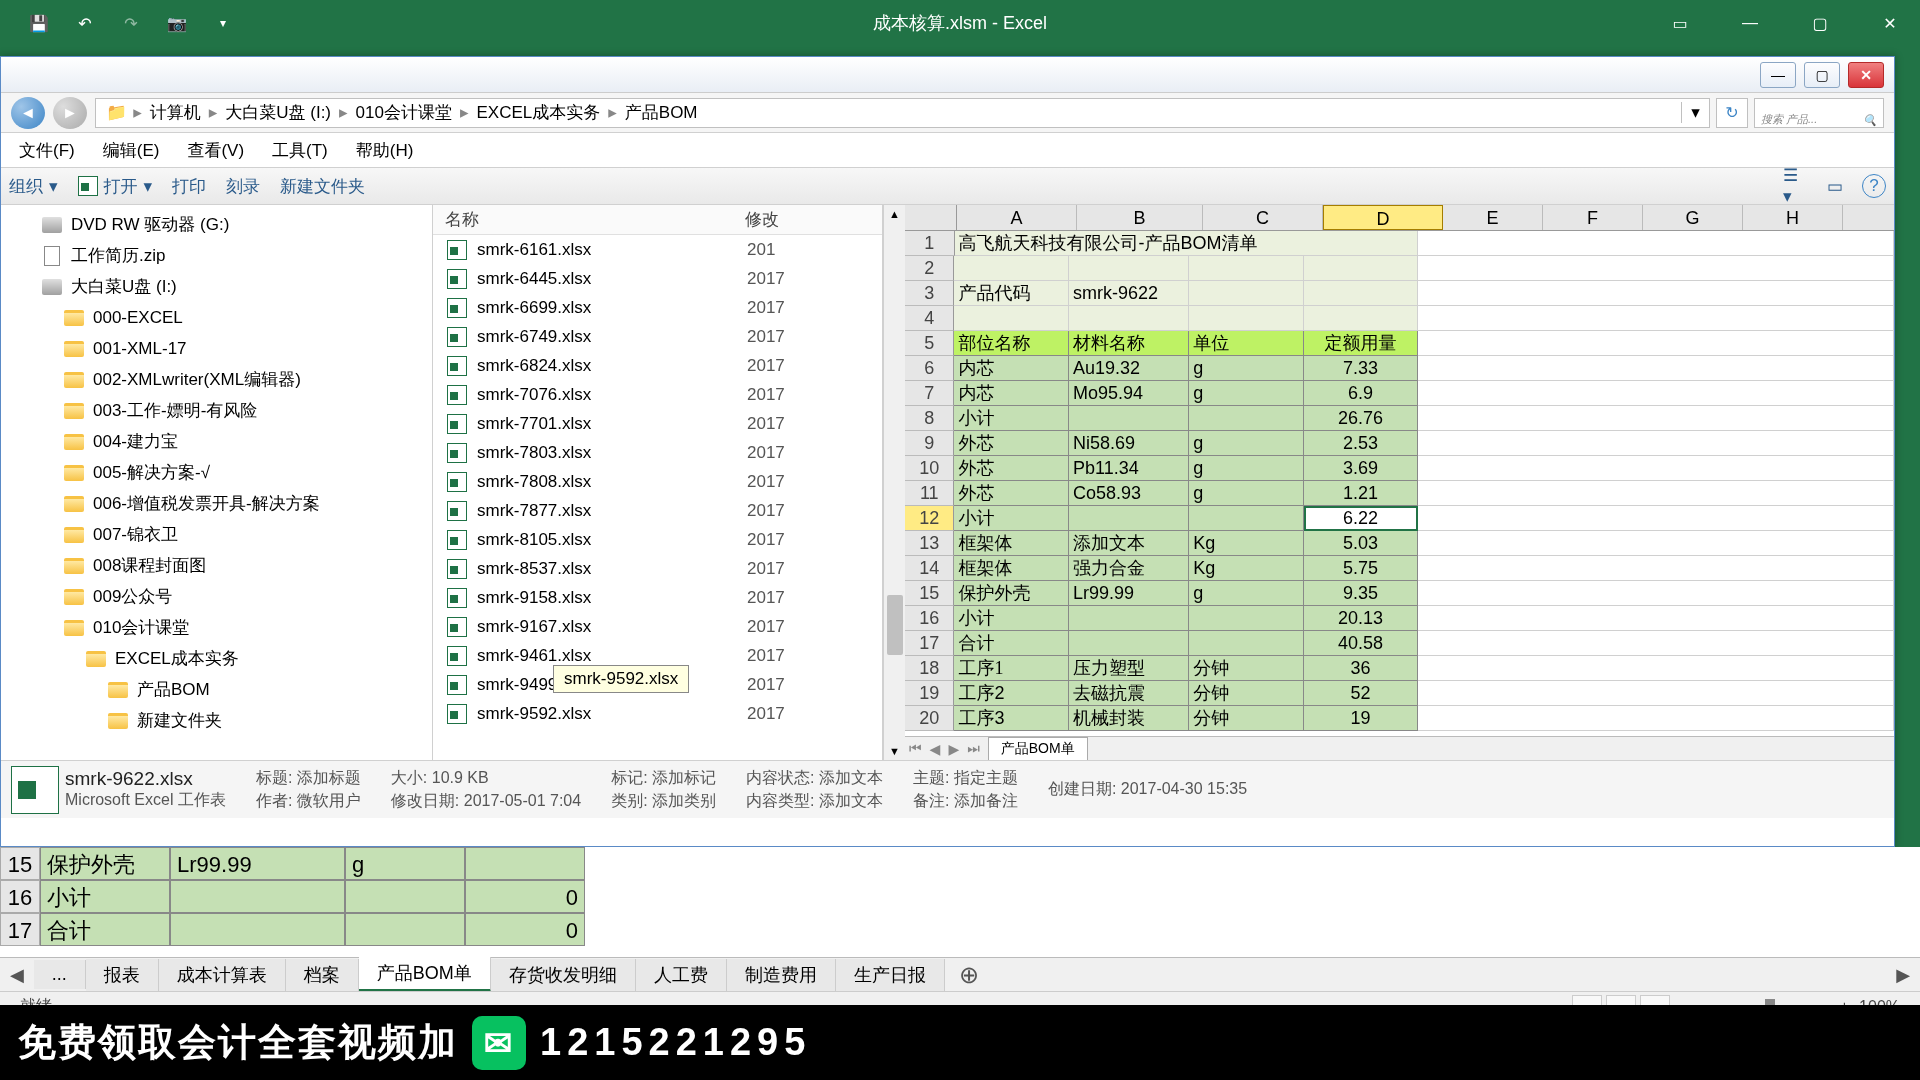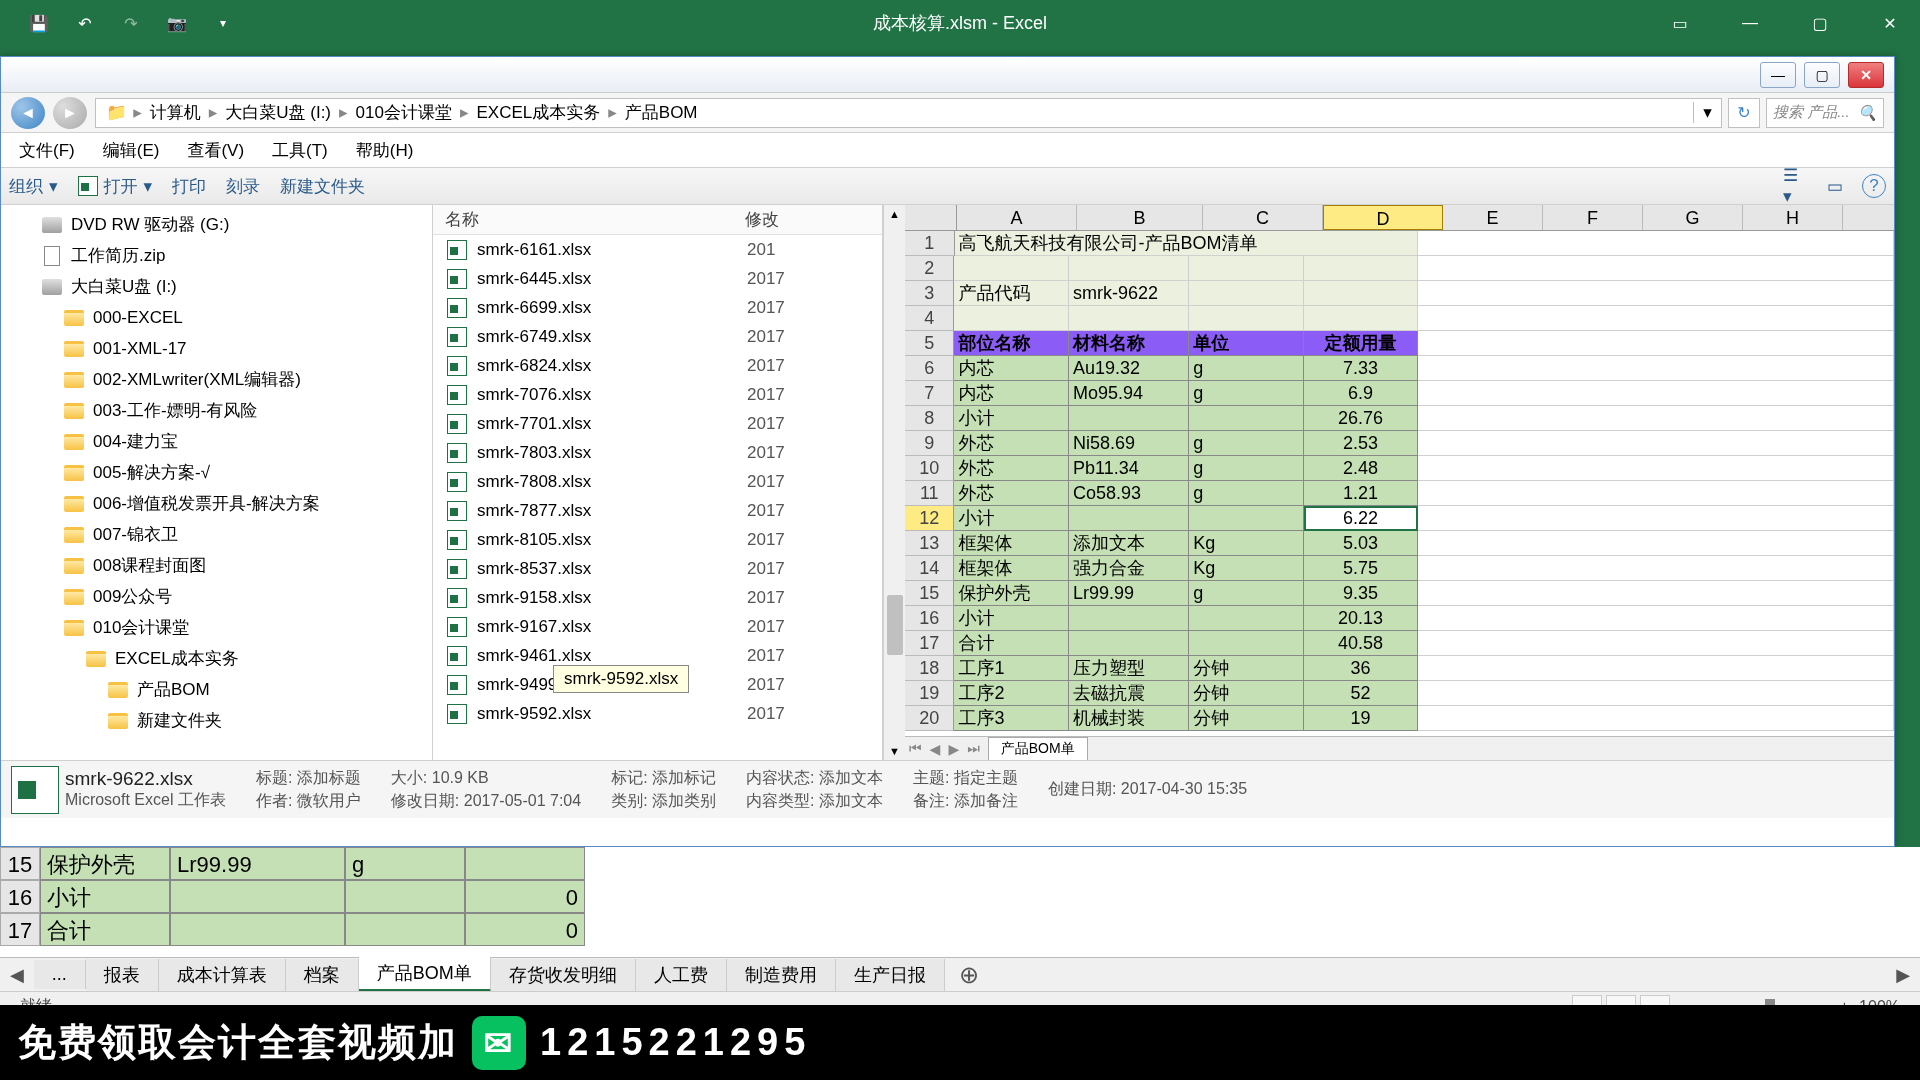--- a/index.html
+++ b/index.html
@@ -20,21 +20,21 @@
 .exp-close { background: linear-gradient(to bottom,#f08080,#d9343a); color: white; border-color: #b52a2a; font-weight: bold; }
 
 .explorer-nav { height: 40px; background: #f5f5f5; display: flex; align-items: center; padding: 0 10px; gap: 6px; border-bottom: 1px solid #d0d0d0; }
 .nav-arrow { width: 34px; height: 32px; border-radius: 50%; background: radial-gradient(circle at 30% 30%, #9fc5e8, #3d85c6); color: white; display:flex;align-items:center;justify-content:center; margin-right: 2px; }
 .nav-arrow.disabled { background: radial-gradient(circle at 30% 30%, #ddd, #aaa); }
 .breadcrumb-bar { flex: 1; height: 30px; border: 1px solid #c0c0c0; background: white; display: flex; align-items: center; font-size: 17px; padding-left: 4px; }
 .bc-item { padding: 0 8px; cursor: pointer; }
 .bc-sep { color: #888; }
 .bc-end { width: 28px; border-left: 1px solid #c0c0c0; text-align: center; cursor: pointer; }
 .refresh-btn { width: 32px; height: 30px; border: 1px solid #c0c0c0; background: white; display:flex;align-items:center;justify-content:center; color:#3d85c6; }
-.search-box { width: 118px; height: 30px; border: 1px solid #c0c0c0; background: white; padding: 0 6px; color: #888; font-style: italic; font-size: 15px; display:flex;align-items:center; position: relative; }
+.search-box { width: 130px; height: 30px; border: 1px solid #c0c0c0; background: white; padding: 0 6px; color: #888; font-style: italic; font-size: 11px; display:flex;align-items:flex-end; position: relative; }
 .search-icon { position: absolute; right: 6px; color: #3d85c6; }
 
 .explorer-menu { height: 34px; display: flex; align-items: center; padding: 0 6px; gap: 4px; font-size: 17px; }
 .menu-item { padding: 4px 12px; cursor: pointer; }
 
 .explorer-toolbar { height: 38px; background: linear-gradient(to bottom,#f7f7f7,#e9e9e9); border-top: 1px solid #d0d0d0; border-bottom: 1px solid #d0d0d0; display: flex; align-items: center; padding: 0 8px; gap: 20px; font-size: 17px; color: #2a5a8a; }
 .tb-item { display: flex; align-items: center; gap: 6px; cursor: pointer; }
 .tb-spacer { flex: 1; }
 .tb-right { display: flex; gap: 14px; align-items: center; }
 .tb-viewicon { width: 26px; height: 22px; border: 1px solid transparent; display:flex;align-items:center;justify-content:center; }
@@ -67,21 +67,21 @@
 .xl-grid { position: absolute; inset: 0; font-size: 18px; }
 .xl-colhdr { height: 26px; display: flex; background: #e6e6e6; border-bottom: 1px solid #999; }
 .xl-corner { width: 52px; border-right: 1px solid #999; background: #e6e6e6; }
 .xl-ch { border-right: 1px solid #bbb; text-align: center; line-height: 26px; background: #e6e6e6; }
 .xl-ch.sel { background: #ffeb84; border: 1px solid #a57d00; }
 .xl-rows { position: absolute; top: 26px; left: 0; right: 0; bottom: 24px; overflow: hidden; }
 .xl-row { display: flex; height: 25px; }
 .xl-rh { width: 52px; background: #e6e6e6; border-right: 1px solid #999; border-bottom: 1px solid #bbb; text-align: center; line-height: 25px; color: #444; }
 .xl-rh.sel { background: #ffeb84; }
 .xl-cell { border-right: 1px solid #d0d0d0; border-bottom: 1px solid #d0d0d0; padding: 0 4px; line-height: 25px; overflow: hidden; white-space: nowrap; }
-.xl-cell.hdr { background: #8b5cf6; font-weight: bold; border-color: #888; }
+.xl-cell.hdr { background: #bef264; font-weight: normal; border-color: #888; }
 .xl-cell.data { background: #c5e0b4; border-color: #888; }
 .xl-cell.num { text-align: center; }
 .xl-cell.blank { background: #ebf1de; }
 .xl-cell.blank2 { background: #fff; }
 .xl-cursorcell { outline: 2px solid #217346; outline-offset: -2px; background: white !important; }
 .xl-tabbar { position: absolute; bottom: 0; left: 0; right: 0; height: 24px; background: #f0f0f0; border-top: 1px solid #bbb; display: flex; align-items: center; font-size: 14px; }
 .xl-tabnav { padding: 0 4px; color: #888; }
 .xl-tab { padding: 2px 12px; background: white; border: 1px solid #aaa; border-bottom: none; margin-left: 4px; }
 
 .exp-details { height: 58px; border-top: 1px solid #d0d0d0; display: flex; align-items: center; padding: 4px 10px; gap: 30px; font-size: 16px; color: #555; background: #f5f5f5; }
@@ -478,21 +478,21 @@
               <div class="xl-cell data" style="width: 126px;">Ni58.69</div>
               <div class="xl-cell data" style="width: 120px;">g</div>
               <div class="xl-cell data num" style="width: 120px;">2.53</div>
               <div class="xl-cell blank2" style="width: 500px;"></div>
             </div>
             <div class="xl-row">
               <div class="xl-rh">10</div>
               <div class="xl-cell data" style="width: 120px;">外芯</div>
               <div class="xl-cell data" style="width: 126px;">Pb11.34</div>
               <div class="xl-cell data" style="width: 120px;">g</div>
-              <div class="xl-cell data num" style="width: 120px;">2.48</div>
+              <div class="xl-cell data num" style="width: 120px;">3.69</div>
               <div class="xl-cell blank2" style="width: 500px;"></div>
             </div>
             <div class="xl-row">
               <div class="xl-rh">11</div>
               <div class="xl-cell data" style="width: 120px;">外芯</div>
               <div class="xl-cell data" style="width: 126px;">Co58.93</div>
               <div class="xl-cell data" style="width: 120px;">g</div>
               <div class="xl-cell data num" style="width: 120px;">1.21</div>
               <div class="xl-cell blank2" style="width: 500px;"></div>
             </div>
@@ -539,21 +539,21 @@
             <div class="xl-row">
               <div class="xl-rh">17</div>
               <div class="xl-cell data" style="width: 120px;">合计</div>
               <div class="xl-cell data" style="width: 126px;"></div>
               <div class="xl-cell data" style="width: 120px;"></div>
               <div class="xl-cell data num" style="width: 120px;">40.58</div>
               <div class="xl-cell blank2" style="width: 500px;"></div>
             </div>
             <div class="xl-row">
               <div class="xl-rh">18</div>
-              <div class="xl-cell data" style="width: 120px;">工序1</div>
+              <div class="xl-cell data" style="width: 120px; font-family: Liberation Serif, serif;">工序1</div>
               <div class="xl-cell data" style="width: 126px;">压力塑型</div>
               <div class="xl-cell data" style="width: 120px;">分钟</div>
               <div class="xl-cell data num" style="width: 120px;">36</div>
               <div class="xl-cell blank2" style="width: 500px;"></div>
             </div>
             <div class="xl-row">
               <div class="xl-rh">19</div>
               <div class="xl-cell data" style="width: 120px;">工序2</div>
               <div class="xl-cell data" style="width: 126px;">去磁抗震</div>
               <div class="xl-cell data" style="width: 120px;">分钟</div>

